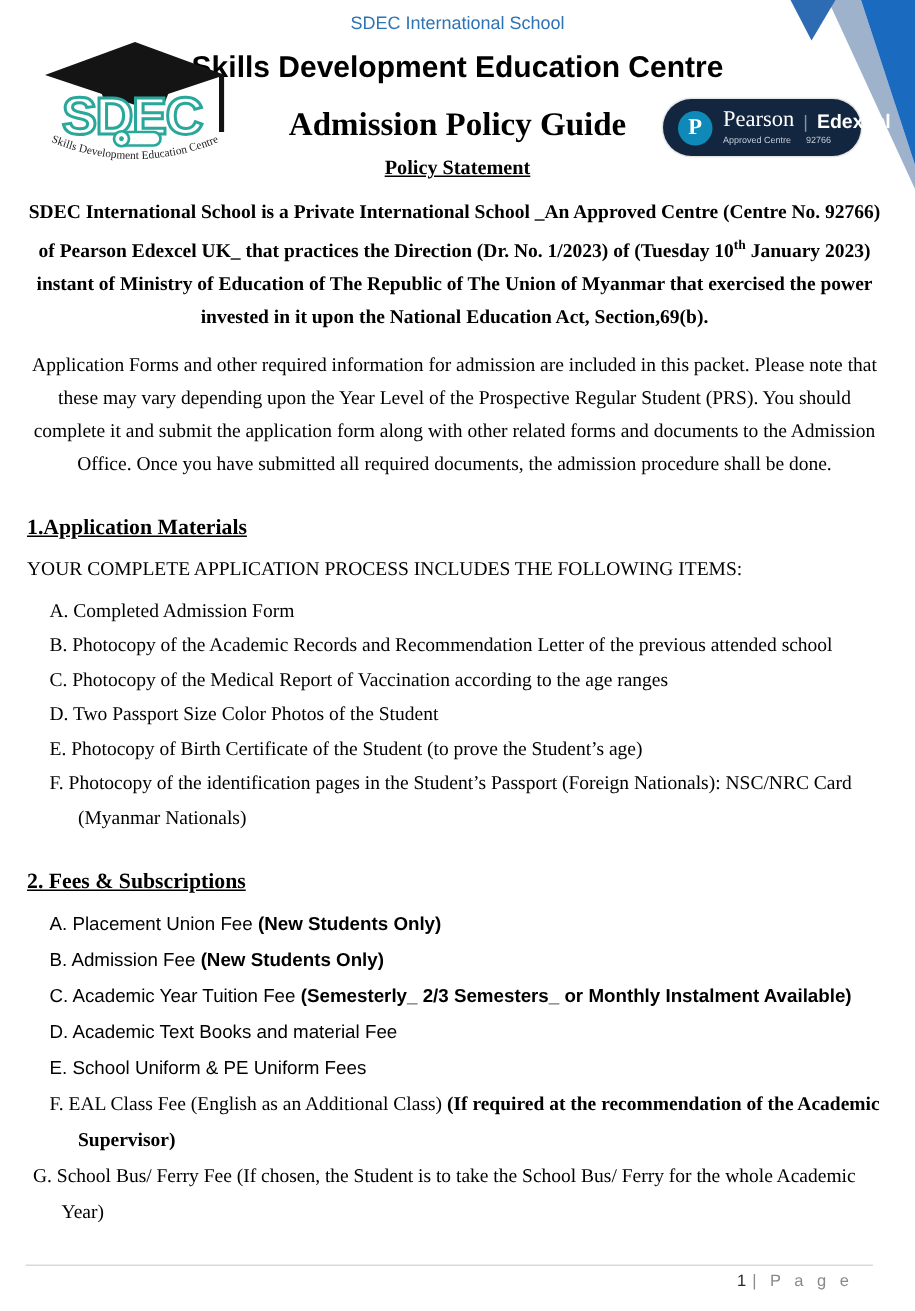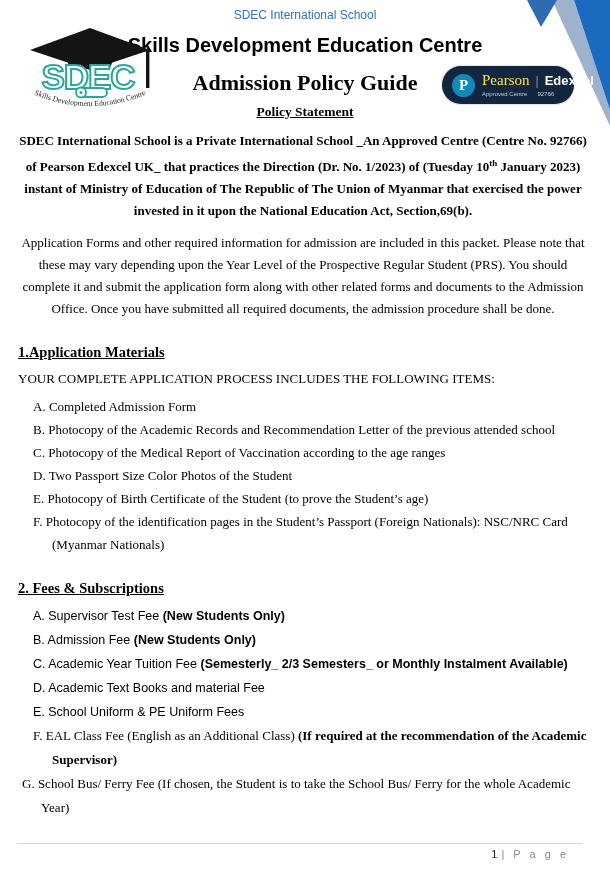--- a/index.html
+++ b/index.html
@@ -35,21 +35,21 @@
     background:#13263f; border-radius:20px; display:flex; align-items:center;
     gap:7px; padding:0 10px; box-sizing:border-box; box-shadow:0 0 0 1px #e6e6e6;
   }
   .badge-p {
     width:23px; height:23px; border-radius:50%; background:#0f89b8; flex:0 0 auto;
     display:flex; align-items:center; justify-content:center;
     color:#fff; font-family:"Liberation Serif", serif; font-weight:bold; font-size:15px;
   }
   .badge-col { display:flex; flex-direction:column; line-height:1; }
   .badge-row1 { display:flex; align-items:center; gap:6px; }
-  .badge-brand { color:#fde047; font-family:"Liberation Serif", serif; font-size:15px;text-align:right; }
+  .badge-brand { color:#ffffff; font-family:"Liberation Serif", serif; font-size:15px;text-align:right; }
   .badge-sep { color:#8593a8; font-family:"Liberation Sans", sans-serif; font-size:12px; font-weight:100; }
   .badge-product { color:#fff; font-family:"Liberation Sans", sans-serif; font-size:13px; font-weight:bold; }
   .badge-row2 { display:flex; gap:10px; margin-top:3px;
     font-family:"Liberation Sans", sans-serif; font-size:6px; color:#c2cbd9; }
   
   .content { padding:0 22px 0 18px; }
   .para { font-size:13px; line-height:22px; margin:10px 0 0; text-align:center; }
   .para.bold { font-weight:bold; }
   sup { font-size:9px; }
   .sec-heading {
@@ -136,21 +136,21 @@
       <div class="app-item">A. Completed Admission Form</div>
       <div class="app-item">B. Photocopy of the Academic Records and Recommendation Letter of the previous attended school</div>
       <div class="app-item">C. Photocopy of the Medical Report of Vaccination according to the age ranges</div>
       <div class="app-item">D. Two Passport Size Color Photos of the Student</div>
       <div class="app-item">E. Photocopy of Birth Certificate of the Student (to prove the Student’s age)</div>
       <div class="app-item">F. Photocopy of the identification pages in the Student’s Passport (Foreign Nationals): NSC/NRC Card (Myanmar Nationals)</div>
     </div>
 
     <h4 class="sec-heading">2. Fees &amp; Subscriptions</h4>
     <div class="fees-list">
-      <div class="fee-item sans"><span>A. Supervisor Test Fee </span><span class="fee-bold">(New Students Only)</span></div>
+      <div class="fee-item sans"><span>A. Placement Union Fee </span><span class="fee-bold">(New Students Only)</span></div>
       <div class="fee-item sans"><span>B. Admission Fee </span><span class="fee-bold">(New Students Only)</span></div>
       <div class="fee-item sans"><span>C. Academic Year Tuition Fee </span><span class="fee-bold">(Semesterly_ 2/3 Semesters_ or Monthly Instalment Available)</span></div>
       <div class="fee-item sans"><span>D. Academic Text Books and material Fee</span></div>
       <div class="fee-item sans"><span>E. School Uniform &amp; PE Uniform Fees</span></div>
       <div class="fee-item serif"><span>F. EAL Class Fee (English as an Additional Class) </span><span class="fee-bold">(If required at the recommendation of the Academic Supervisor)</span></div>
       <div class="fee-item serif outdent"><span>G. School Bus/ Ferry Fee (If chosen, the Student is to take the School Bus/ Ferry for the whole Academic Year)</span></div>
     </div>
   </div>
 
   <div class="footer-rule"></div>

